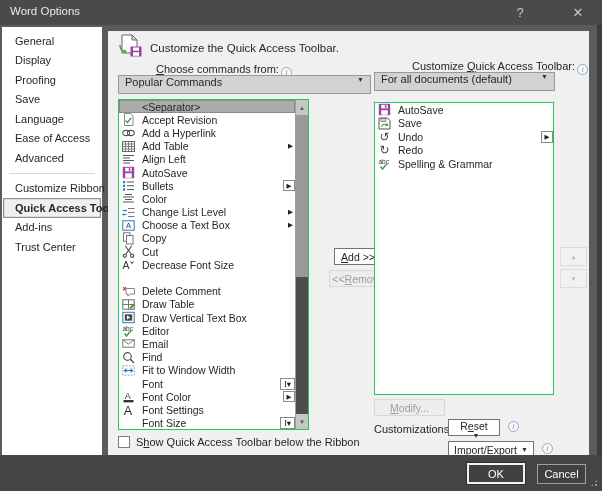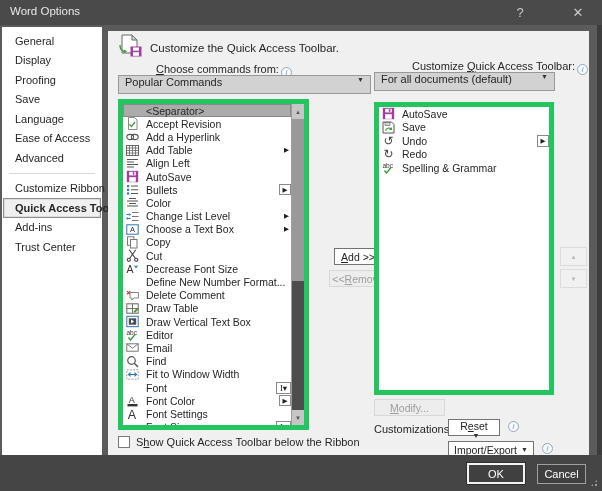--- a/index.html
+++ b/index.html
@@ -39,21 +39,21 @@
 
   .info { display:inline-flex; width:11px; height:11px; border-radius:50%; border:1px solid #92a8c0; color:#7b94ae; font-size:8px; align-items:center; justify-content:center; font-style:italic; vertical-align:-2px; margin-left:2px; background:#f7f9fb; }
 
   .dropdown { display:flex; background:#d2d2d2; border:1px solid #999; padding:0 6px; cursor:default; }
   .dd-left  { left:10px;  top:44px; width:253px; height:19px; }
   .dd-right { left:266px; top:41px; width:181px; height:19px; }
   .dd-text { flex:1; white-space:nowrap; overflow:hidden; }
   .caret { font-size:7px; color:#333; margin-left:4px; }
 
   
-  .list-box { background:#fff; border:5px solid #22c55e; display:flex; overflow:hidden; }
+  .list-box { background:#fff; border:1px solid #22c55e; display:flex; overflow:hidden; }
   .list-left  { left:10px;  top:68px; width:191px; height:331px; }
   .list-right { left:266px; top:71px; width:180px; height:293px; }
   .rows { flex:1; overflow:hidden; }
   .row { height:13.2px; display:flex; align-items:center; font-size:10.5px; white-space:nowrap; }
   .list-right .row { height:13.5px; }
   .row.selected { background:#ababab; box-shadow: inset 0 0 0 1px #8a8a8a; }
   .ric { width:13px; height:13px; margin-left:3px; flex:none; display:flex; align-items:center; justify-content:center; }
   .ric svg { width:13px; height:13px; display:block; }
   .ric .glyph { font-size:12px; line-height:12px; color:#444; }
   .rlabel { margin-left:7px; overflow:hidden; }
@@ -304,21 +304,20 @@
               <svg viewBox="0 0 13 13">
                 <text x="0.5" y="10.5" font-size="10.5" fill="#333">A</text>
                 <path d="M8.5 3.5L10 5.5l1.5-2" fill="none" stroke="#2e75b6" stroke-width="1.2"></path>
               </svg>
             </span>
             <span class="rlabel">Decrease Font Size</span>
 
           </div>
           <div class="row">
             <span class="ric"></span>
-            <span class="rlabel">Define New Number Format...</span>
 
           </div>
           <div class="row">
             <span class="ric">
               <svg viewBox="0 0 13 13">
                 <path d="M1 2.2l3.2 3.2M4.2 2.2L1 5.4" stroke="#c0392b" stroke-width="1.2"></path>
                 <path d="M4 3.5h8.5v5.5H8.2L5.8 11V9H4z" fill="#fff" stroke="#888"></path>
               </svg>
             </span>
             <span class="rlabel">Delete Comment</span>

